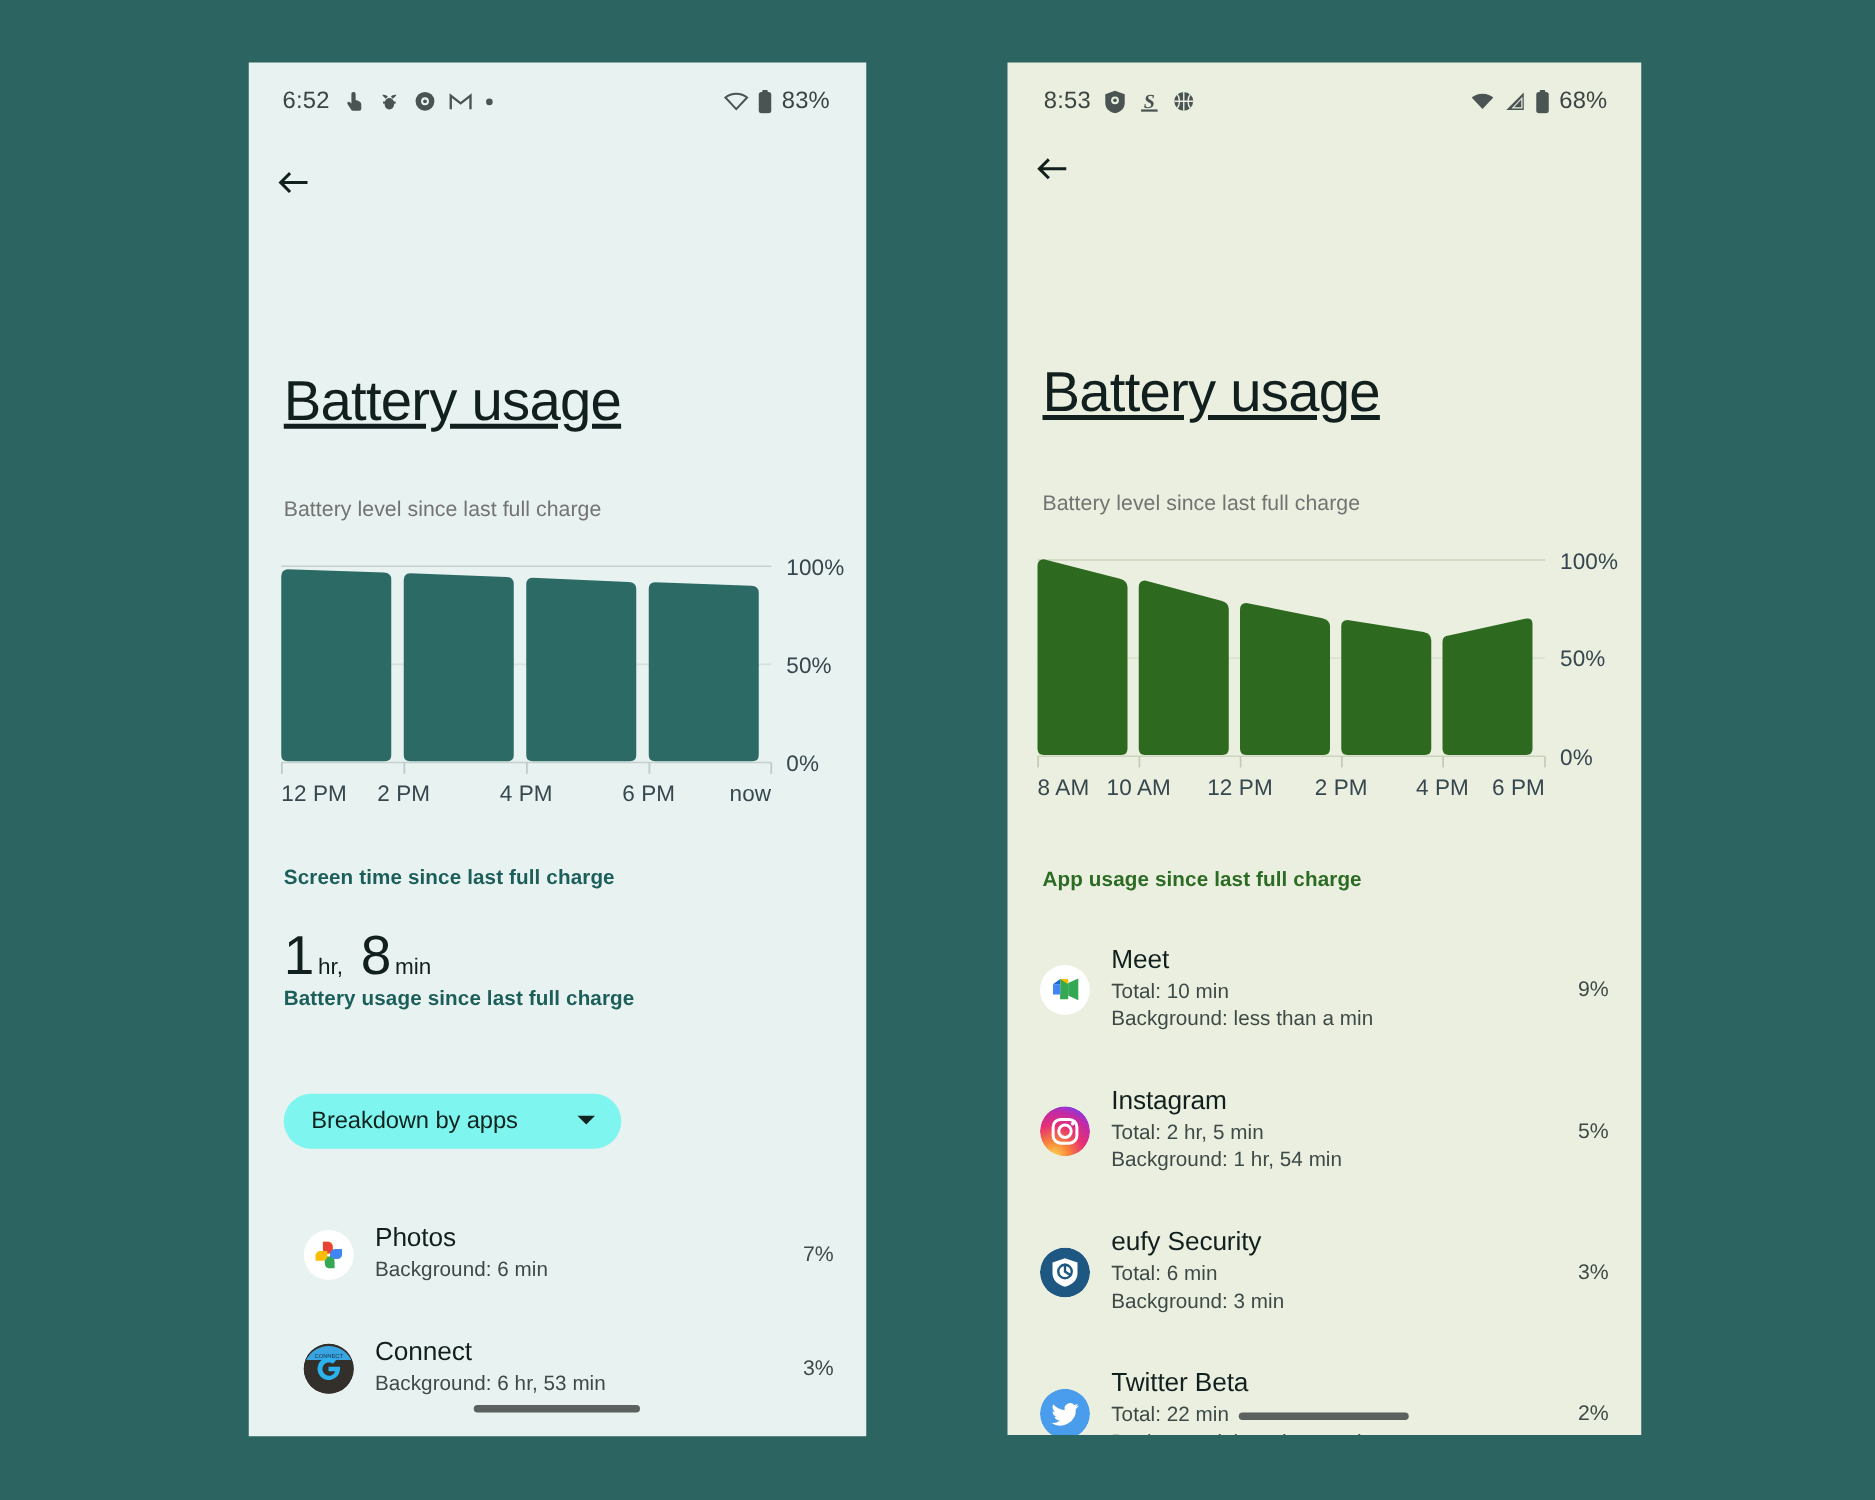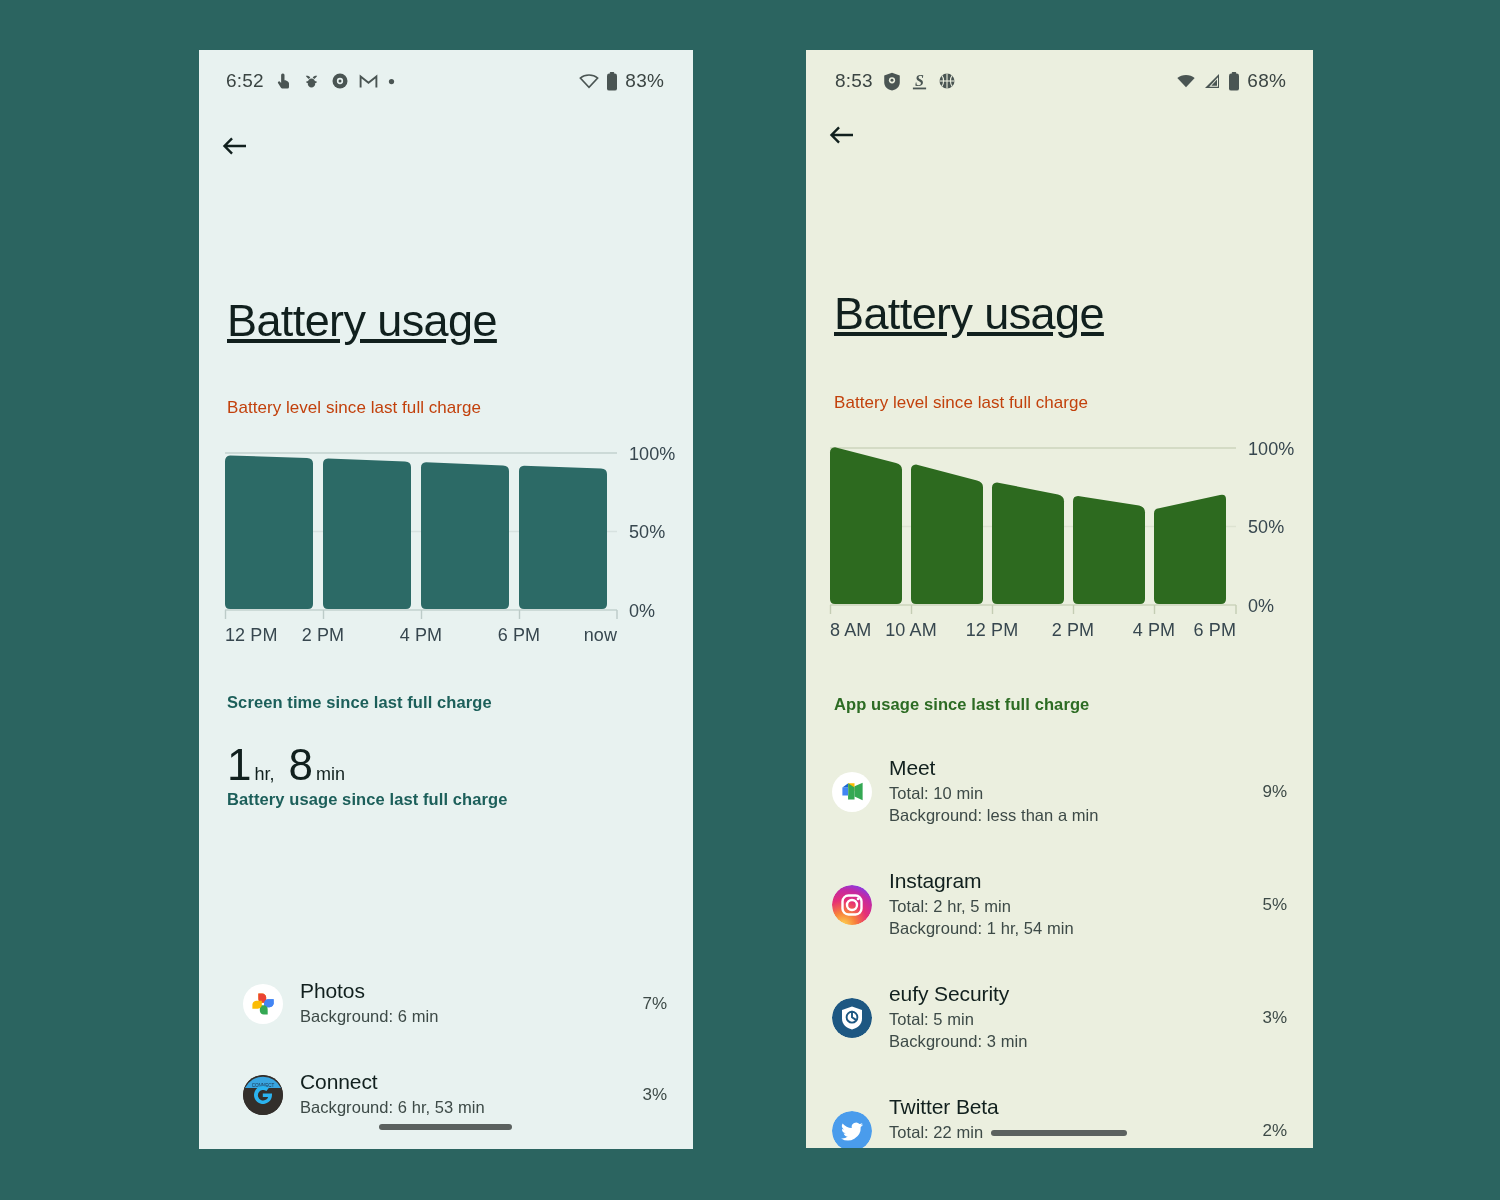--- a/index.html
+++ b/index.html
@@ -45,21 +45,21 @@
   .page-title {
     position: absolute;
     font-size: 45px; font-weight: 400;
     color: #11201e; letter-spacing: -0.6px; text-decoration: underline;
   }
   #phone-left  .page-title { left: 28px; top: 245px; }
   #phone-right .page-title { left: 28px; top: 238px; }
 
   
   .chart-caption {
-    position: absolute; font-size: 17px; color: #c2410c; letter-spacing: .05px;
+    position: absolute; font-size: 17px; color: #737373; letter-spacing: .05px;
   }
   #phone-left  .chart-caption { left: 28px; top: 348px; }
   #phone-right .chart-caption { left: 28px; top: 343px; }
 
   .chart { position: absolute; }
   #phone-left  .chart { left: 20px;  top: 386px; width: 460px; height: 210px; }
   #phone-right .chart { left: 18px;  top: 381px; width: 480px; height: 210px; }
 
   .chart svg { display: block; width: 100%; height: 100%; overflow: visible; }
   .ylab { font-size: 18px; letter-spacing: .1px; }
@@ -231,20 +231,28 @@
   <div class="duration">
     <span class="dur-num">1</span>
     <span class="dur-unit">hr,</span>
     <span class="dur-gap"></span>
     <span class="dur-num">8</span>
     <span class="dur-unit">min</span>
   </div>
 
   <div class="section-link" id="batt-usage-label">Battery usage since last full charge</div>
 
+  <div class="chip">
+    <span class="chip-label">Breakdown by apps</span>
+    <span class="chip-caret">
+      <svg width="16" height="10" viewBox="0 0 16 10">
+          <path d="M1 1.5 8 8.5 15 1.5Z" fill="#10231f"></path>
+        </svg>
+    </span>
+  </div>
 
   <div class="applist">
     <div class="approw">
       <span class="app-icon" style="background:#fff;">
         <svg width="26" height="26" viewBox="0 0 24 24">
           <path d="M11.3 2.2c2 0 3.6 1.6 3.6 3.6v5.1H11.3c-2 0-3.6-1.6-3.6-3.6V2.2z" fill="#fbbc04" transform="rotate(180 11.3 6.55)"></path>
           <path d="M11.3 2.2c2 0 3.6 1.6 3.6 3.6v5.1H11.3c-2 0-3.6-1.6-3.6-3.6V2.2z" fill="#ea4335"></path>
           <path d="M21.8 11.3c0 2-1.6 3.6-3.6 3.6h-5.1v-3.6c0-2 1.6-3.6 3.6-3.6h5.1z" fill="#4285f4" transform="rotate(180 17.45 11.3)"></path>
           <path d="M21.8 11.3c0 2-1.6 3.6-3.6 3.6h-5.1v-3.6c0-2 1.6-3.6 3.6-3.6h5.1z" fill="#4285f4"></path>
           <path d="M12.7 21.8c-2 0-3.6-1.6-3.6-3.6v-5.1h3.6c2 0 3.6 1.6 3.6 3.6v5.1z" fill="#34a853"></path>
@@ -437,21 +445,21 @@
       <span class="app-icon">
         <svg width="40" height="40" viewBox="0 0 40 40">
           <circle cx="20" cy="20" r="20" fill="#1d5782"></circle>
           <path d="M20 8.6 30 12v8.4c0 6-4.4 9.5-10 11-5.6-1.5-10-5-10-11V12z" fill="#fff"></path>
           <circle cx="20" cy="19.2" r="5.4" fill="none" stroke="#1d5782" stroke-width="1.9"></circle>
           <path d="M20 13.8v5.4l3.6 2.4" stroke="#1d5782" stroke-width="1.9" fill="none" stroke-linecap="round"></path>
         </svg>
       </span>
       <span class="app-text">
         <span class="app-name" style="display:block">eufy Security</span>
-        <span class="app-sub" style="display:block">Total: 5 min</span>
+        <span class="app-sub" style="display:block">Total: 6 min</span>
         <span class="app-sub" style="display:block">Background: 3 min</span>
       </span>
       <span class="app-pct">3%</span>
     </div>
 
     <div class="approw">
       <span class="app-icon">
         <svg width="40" height="40" viewBox="0 0 40 40">
           <circle cx="20" cy="20" r="20" fill="#4a9cec"></circle>
           <path fill="#fff" d="M31 13.6c-.8.4-1.7.6-2.6.8a4.5 4.5 0 0 0 2-2.5c-.9.5-1.9.9-2.9 1.1a4.5 4.5 0 0 0-7.7 4.1c-3.7-.2-7-2-9.2-4.7a4.5 4.5 0 0 0 1.4 6c-.7 0-1.4-.2-2-.5a4.5 4.5 0 0 0 3.6 4.4c-.6.2-1.3.2-2 .1a4.5 4.5 0 0 0 4.2 3.1 9 9 0 0 1-6.7 1.9 12.7 12.7 0 0 0 19.6-11.3c.9-.6 1.6-1.4 2.3-2.3z"></path>

